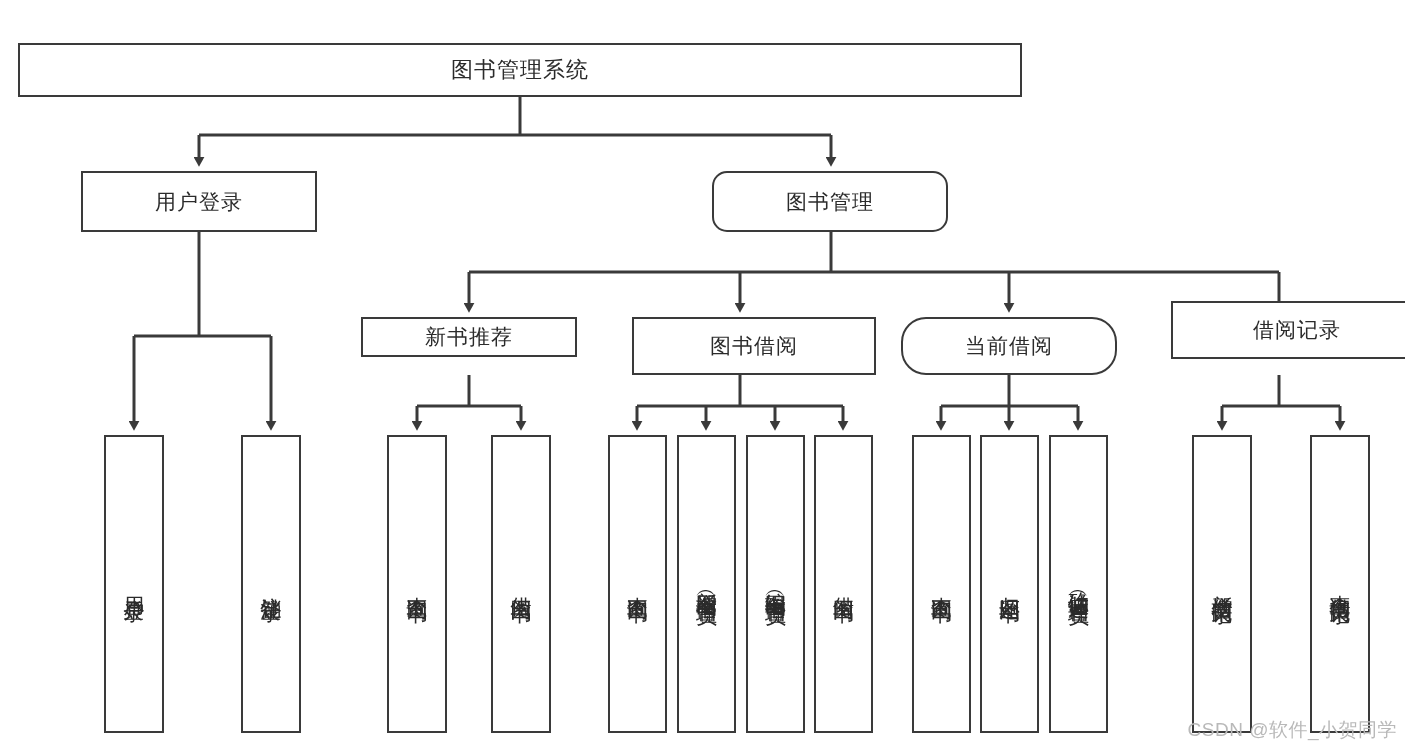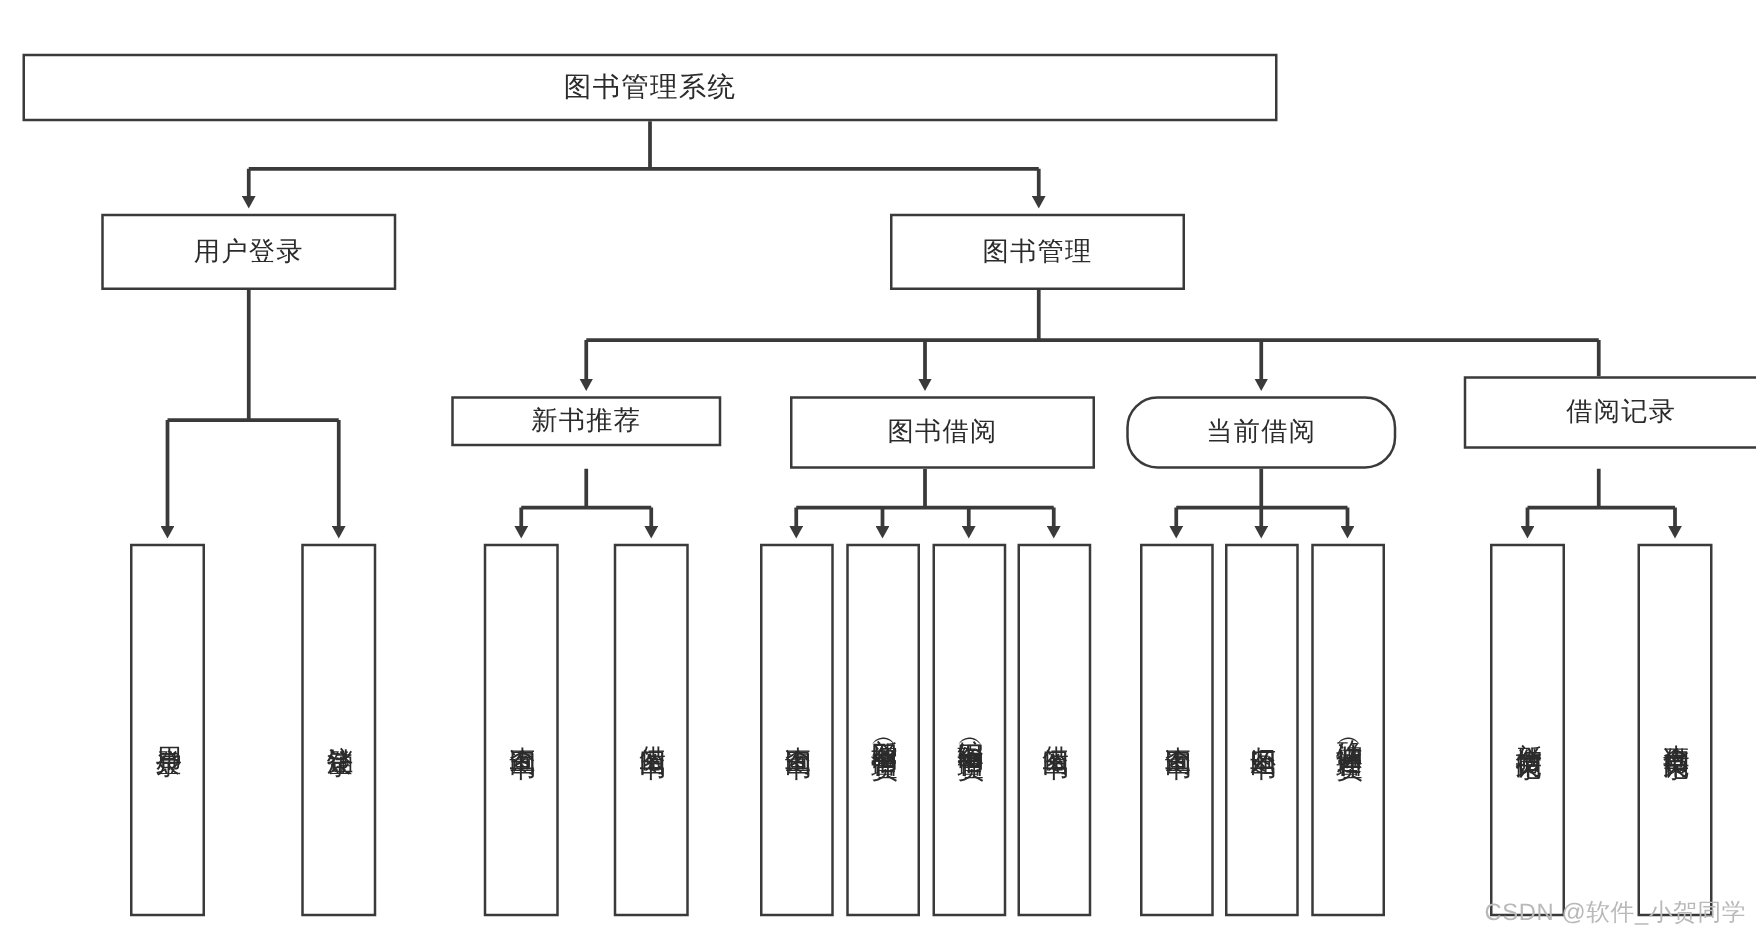--- a/index.html
+++ b/index.html
@@ -124,21 +124,21 @@
     </g>
   </svg>
 
   <div class="node h root" style="left:18px; top:13px; width:1004px; height:54px;margin-top:30px;">
     <span>图书管理系统</span>
   </div>
 
   <div class="node h" style="left:81px; top:171px; width:236px; height:61px;">
     <span>用户登录</span>
   </div>
-  <div class="node h" style="left:712px; top:171px; width:236px; height:61px;">
+  <div class="node h" style="left:712px; top:171px; width:236px; height:61px;border-radius:15px;">
     <span>图书管理</span>
   </div>
 
   <div class="node h" style="left:361px; top:317px; width:216px; height:40px;">
     <span>新书推荐</span>
   </div>
   <div class="node h" style="left:632px; top:317px; width:244px; height:58px;">
     <span>图书借阅</span>
   </div>
   <div class="node h" style="left:901px; top:317px; width:216px; height:58px;border-radius:25px;">

